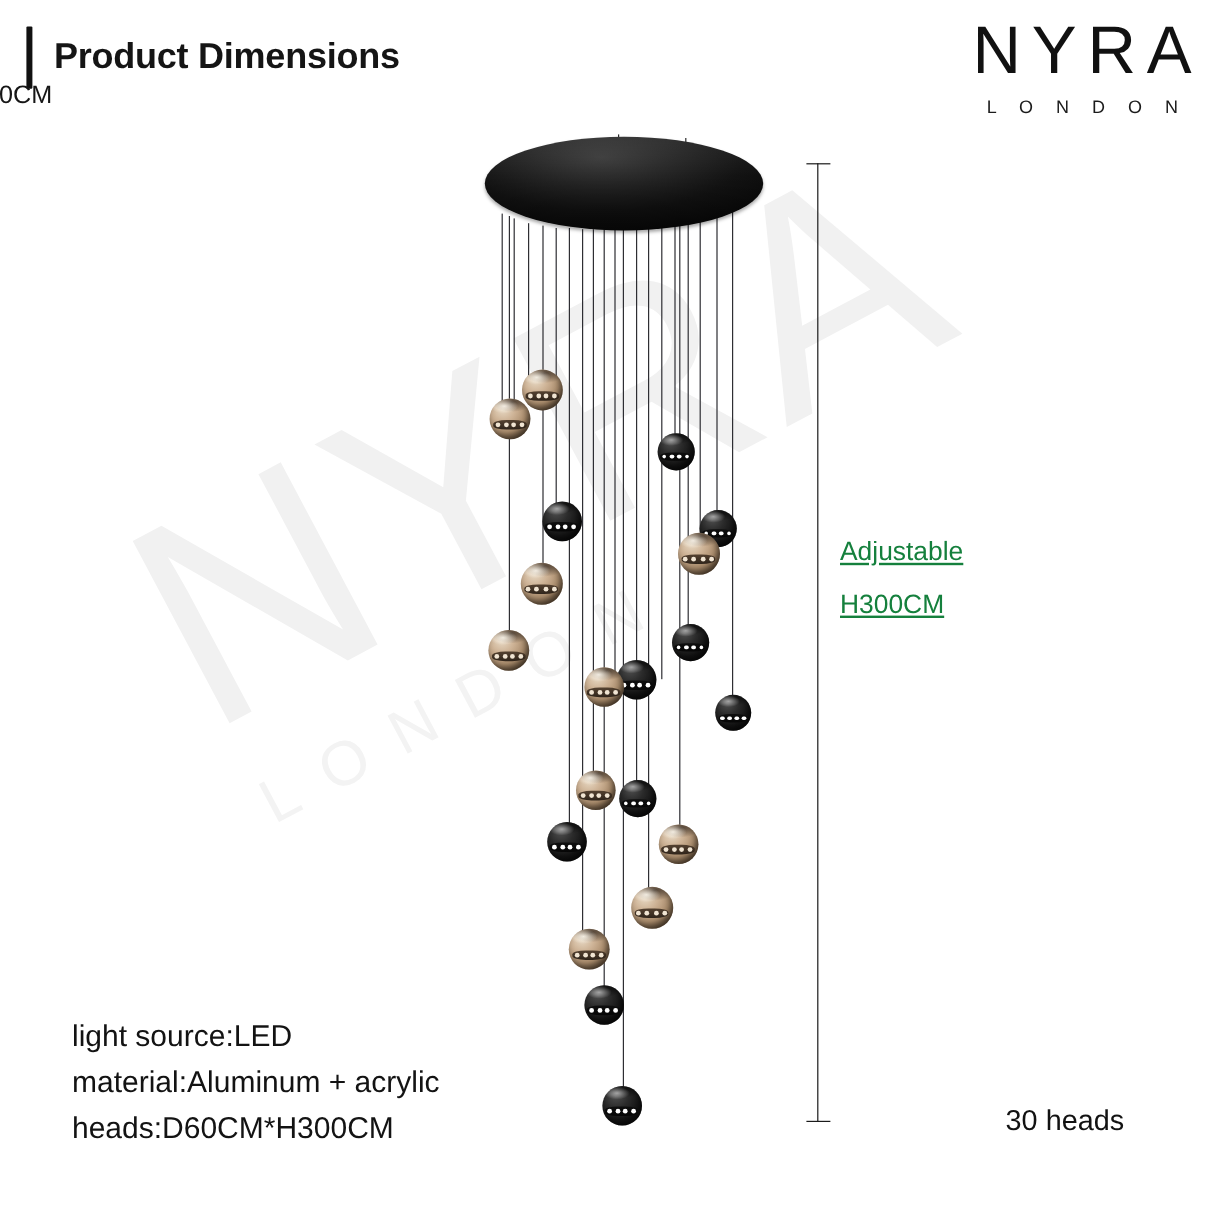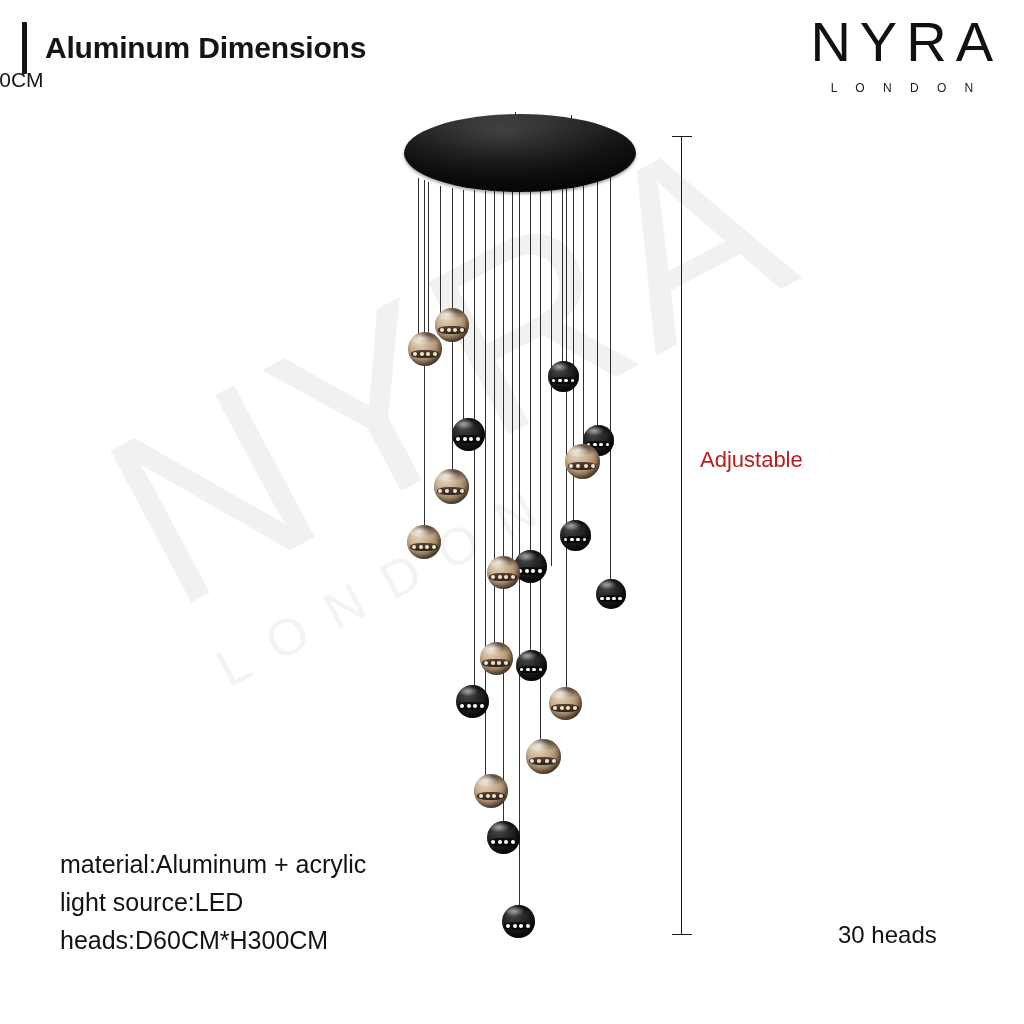--- a/index.html
+++ b/index.html
@@ -54,21 +54,21 @@
   }
 
   .logo{
     position:absolute;right:22px;top:14px;text-align:center;z-index:6;
   }
   .logo-main{
     font-size:56px;letter-spacing:9px;font-weight:300;color:#111111;
     line-height:1;padding-left:9px;
   }
   .logo-sub{
-    font-size:12px;letter-spacing:7.5px;color:#1b1b1b;margin-top:11px;padding-left:8px;
+    font-size:15px;letter-spacing:7.5px;color:#1b1b1b;margin-top:11px;padding-left:8px;
   }
 
   
   .fixture{position:absolute;left:0;top:0;width:1024px;height:1024px;z-index:3;}
 
   .dim-top-label{
     position:absolute;left:0;top:68px;width:1024px;text-align:center;
     font-size:21px;color:#161616;z-index:6;
   }
   .dim-top-label span{position:relative;left:-504px;}
@@ -148,21 +148,21 @@
     position:absolute;left:0;top:0;width:1.4px;height:100%;background:#1b1b1b;
   }
   .dimline .cap{
     position:absolute;left:-9px;width:20px;height:1.4px;background:#1b1b1b;
   }
   .dimline .cap.top{top:0;}
   .dimline .cap.bot{bottom:0;}
 
   .adj-text{
     position:absolute;left:700px;top:438px;width:230px;
-    font-size:22px;line-height:44px;color:#b91c1c;z-index:6;
+    font-size:22px;line-height:44px;color:#15803d;z-index:6;text-decoration:underline;
   }
   .heads-text{
     position:absolute;left:838px;top:921px;
     font-size:24px;color:#121212;z-index:6;
   }
 
   
   .specs{
     position:absolute;left:60px;top:845px;
     font-size:25px;line-height:38px;color:#131313;z-index:6;
@@ -174,21 +174,21 @@
 
 <div class="stage">
 
   <div class="watermark">
     <div class="wm-main">NYRA</div>
     <div class="wm-sub">LONDON</div>
   </div>
 
   <div class="title-wrap">
     <div class="title-bar"></div>
-    <div class="title-text">Aluminum Dimensions</div>
+    <div class="title-text">Product Dimensions</div>
   </div>
 
   <div class="logo">
     <div class="logo-main">NYRA</div>
     <div class="logo-sub">L O N D O N</div>
   </div>
 
   <div class="dim-top-label">
     <span>D60CM</span>
   </div>
@@ -464,23 +464,24 @@
     </div>
 
   <div class="dimline" id="dimline" style="left: 681px; top: 136px; height: 799px;">
     <div class="vert"></div>
     <div class="cap top"></div>
     <div class="cap bot"></div>
   </div>
 
   <div class="adj-text">
     <div>Adjustable</div>
+    <div>H300CM</div>
   </div>
 
   <div class="heads-text">30 heads</div>
 
   <div class="specs">
+    <div>light source:LED</div>
     <div>material:Aluminum + acrylic</div>
-    <div>light source:LED</div>
     <div>heads:D60CM*H300CM</div>
   </div>
 
 </div>
 
 </body></html>

